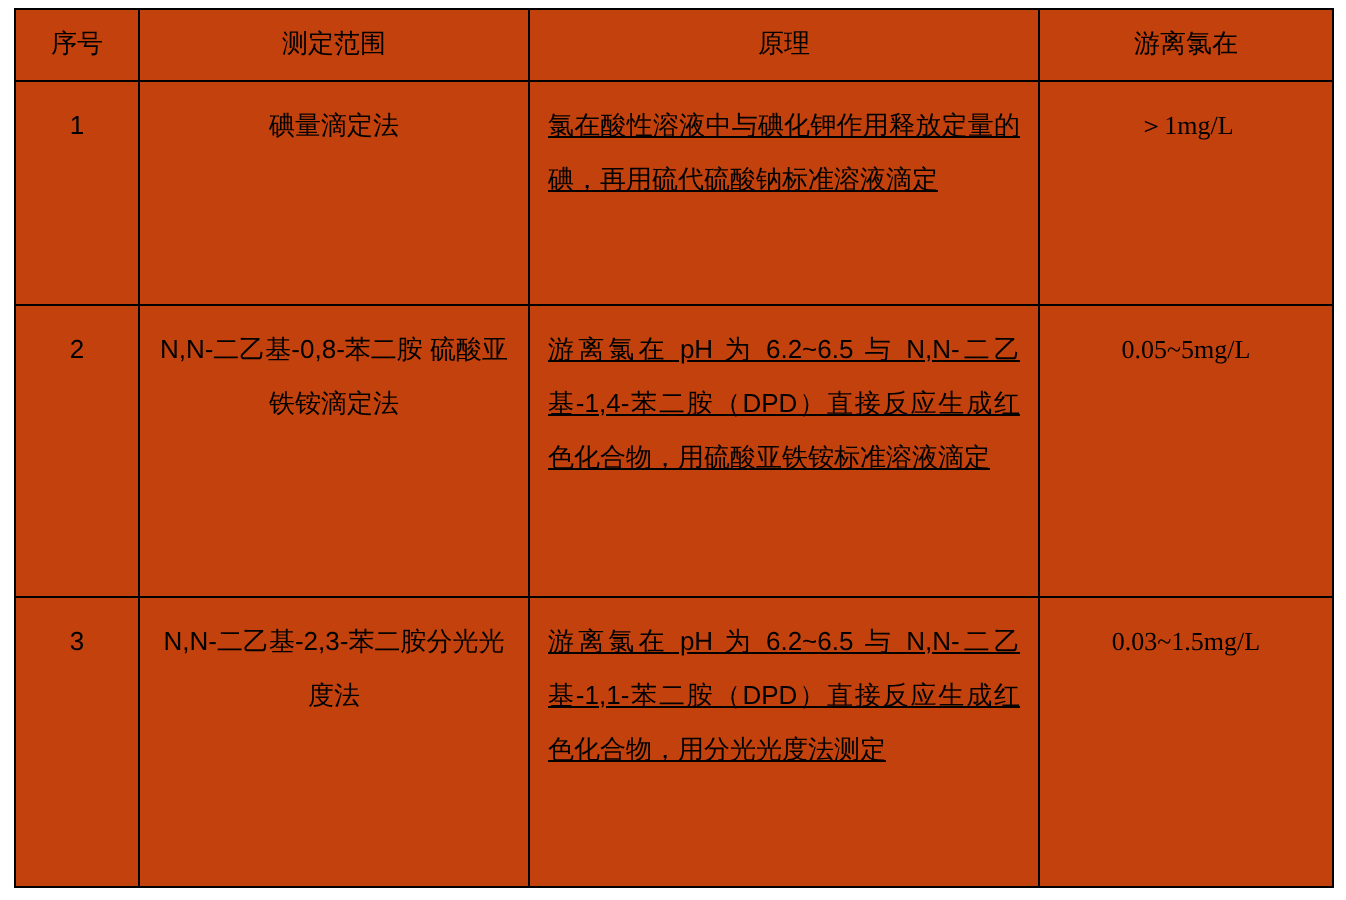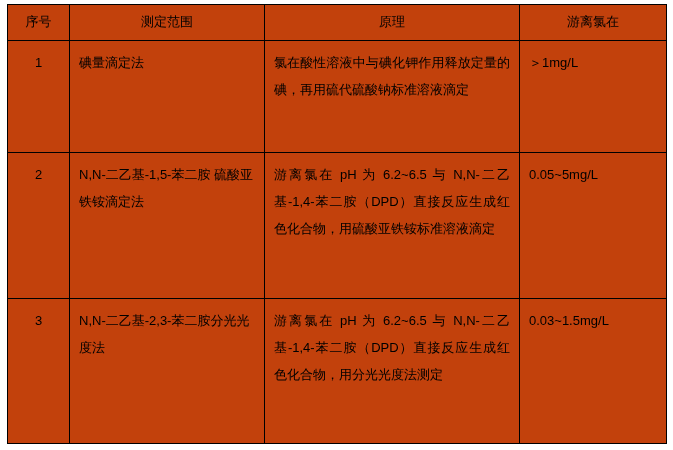--- a/index.html
+++ b/index.html
@@ -42,28 +42,28 @@
   }
   .cell {
     padding: 8px 9px 9px 9px;
     line-height: 27px;
   }
   thead .cell {
     padding: 7px 9px 8px 9px;
     line-height: 20px;
     text-align: center;
   }
-  .ctr { }
-  .just { text-align: justify; text-justify: inter-ideograph; }
+  .ctr { text-align: center; }
+  .just { text-align: justify; text-justify: inter-ideograph; text-decoration: underline; }
   .idx .cell { text-align: center; line-height: 27px; }
   tbody tr td.idx .cell { padding-top: 8px; }
   .row-h1 { height: 112px; }
   .row-h2 { height: 146px; }
   .row-h3 { height: 145px; }
-  .latin { font-family: Liberation Sans, sans-serif; }
+  .latin { font-family: Liberation Serif, serif; }
 </style>
 </head>
 <body>
 
 <div class="page">
   <table class="detect-table">
     <colgroup>
       <col class="c0">
         <col class="c1">
         <col class="c2">
@@ -98,38 +98,38 @@
         </td>
         <td>
           <div class="cell ctr latin">＞1mg/L</div>
         </td>
       </tr>
       <tr class="row-h2">
         <td class="idx">
           <div class="cell">2</div>
         </td>
         <td>
-          <div class="cell ctr">N,N-二乙基-1,5-苯二胺  硫酸亚铁铵滴定法</div>
+          <div class="cell ctr">N,N-二乙基-0,8-苯二胺  硫酸亚铁铵滴定法</div>
         </td>
         <td>
           <div class="cell just">游离氯在 pH 为 6.2~6.5 与 N,N-二乙基-1,4-苯二胺（DPD）直接反应生成红色化合物，用硫酸亚铁铵标准溶液滴定</div>
         </td>
         <td>
           <div class="cell ctr latin">0.05~5mg/L</div>
         </td>
       </tr>
       <tr class="row-h3">
         <td class="idx">
           <div class="cell">3</div>
         </td>
         <td>
           <div class="cell ctr">N,N-二乙基-2,3-苯二胺分光光度法</div>
         </td>
         <td>
-          <div class="cell just">游离氯在 pH 为 6.2~6.5 与 N,N-二乙基-1,4-苯二胺（DPD）直接反应生成红色化合物，用分光光度法测定</div>
+          <div class="cell just">游离氯在 pH 为 6.2~6.5 与 N,N-二乙基-1,1-苯二胺（DPD）直接反应生成红色化合物，用分光光度法测定</div>
         </td>
         <td>
           <div class="cell ctr latin">0.03~1.5mg/L</div>
         </td>
       </tr>
     </tbody>
   </table>
 </div>
 
 </body></html>

